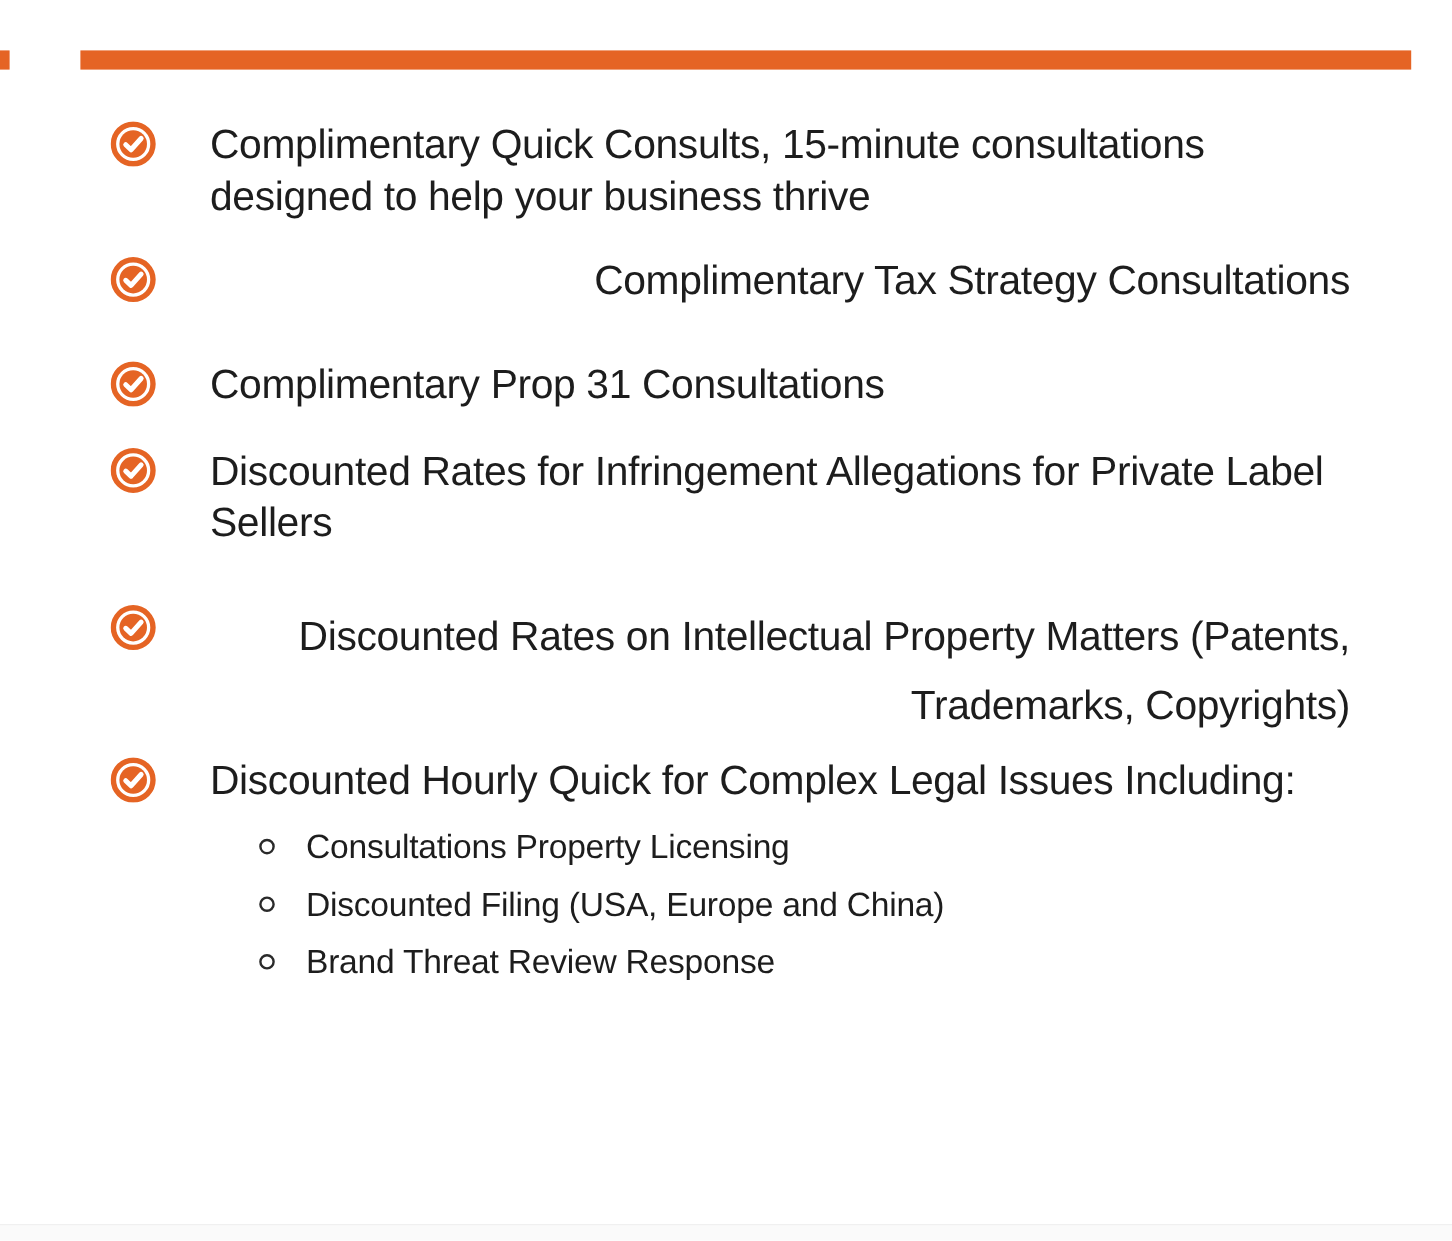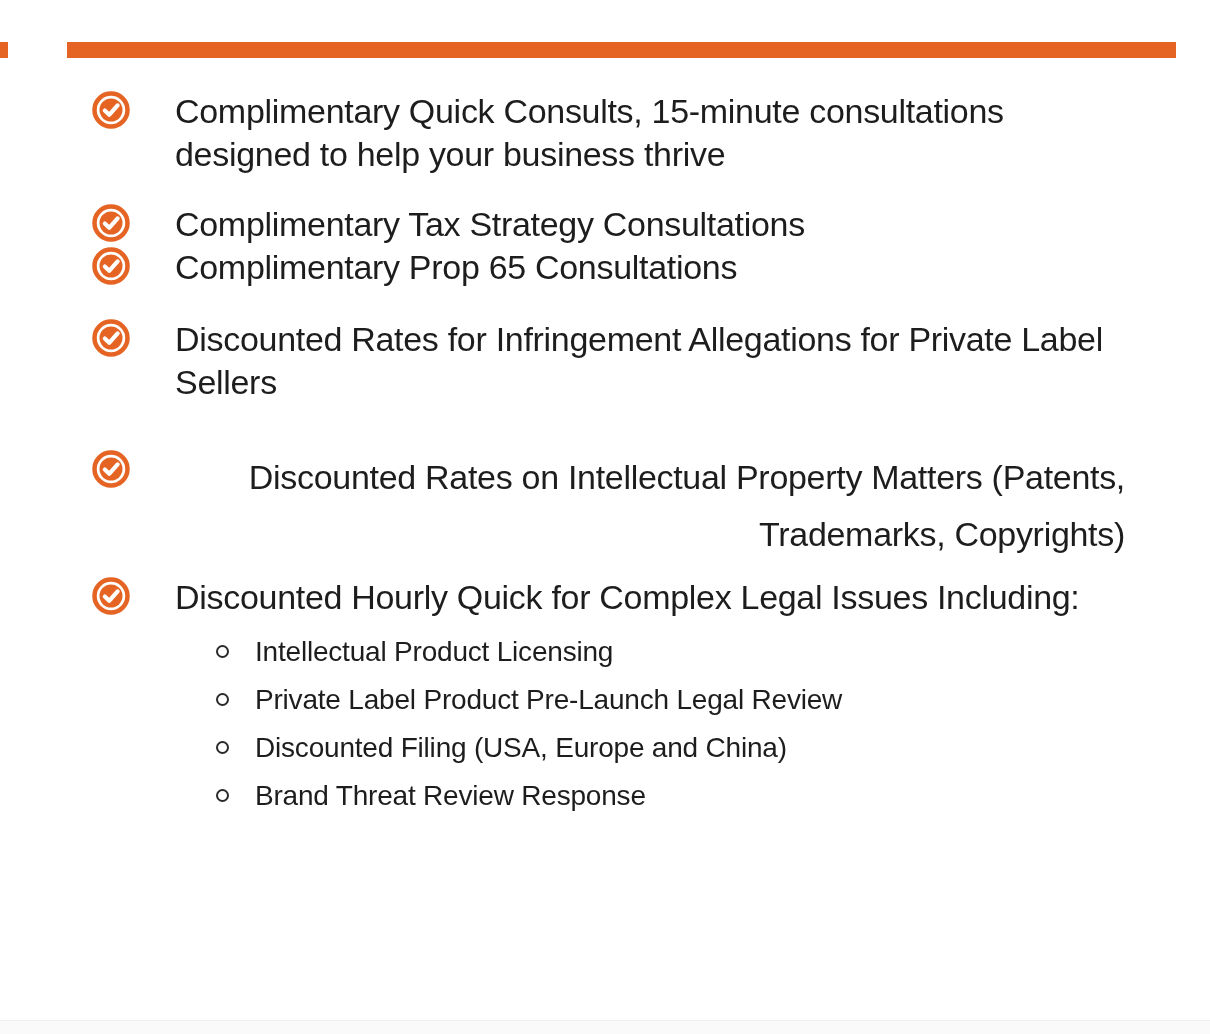--- a/index.html
+++ b/index.html
@@ -17,34 +17,34 @@
   .accent-square{
     position:absolute;left:0;top:42px;width:8px;height:16px;
     background:var(--accent);
   }
   .accent-bar{
     position:absolute;left:67px;top:42px;width:1109px;height:16px;
     background:var(--accent);
   }
   ul{list-style:none;}
   .benefits{
-    position:absolute;left:92px;top:90px;width:1060px;
+    position:absolute;left:92px;top:100px;width:1060px;
   }
   .benefit{
     display:flex;align-items:flex-start;
   }
   .benefit .icon-wrap{
     flex:0 0 38px;width:38px;height:38px;margin-top:1px;
   }
   .benefit .label{
     margin-left:45px;width:950px;
     font-size:34px;line-height:43px;letter-spacing:-0.3px;
   }
   .benefit:nth-child(1){margin-bottom:27px;}
-  .benefit:nth-child(2){}
+  .benefit:nth-child(2){margin-bottom:44px;text-align:right;}
   .benefit:nth-child(3){margin-bottom:29px;}
   .benefit:nth-child(4){margin-bottom:45px;}
   .benefit:nth-child(5){margin-bottom:13px;text-align:right;}
   .benefit:nth-child(5) .label{line-height:57px;}
   .benefit:nth-child(6){margin-bottom:36px;}
   .ring{fill:none;stroke:var(--accent);stroke-width:4.5;}
   .disc{fill:var(--accent);}
   .tick{fill:none;stroke:#ffffff;stroke-width:4.2;stroke-linecap:round;stroke-linejoin:round;}
   .sub-benefits{
     margin-top:8px;padding-left:41px;
@@ -91,21 +91,21 @@
     <p class="label">Complimentary Tax Strategy Consultations</p>
   </li>
   <li class="benefit">
     <span class="icon-wrap">
       <svg viewBox="0 0 38 38" width="38" height="38">
           <circle class="ring" cx="19" cy="19" r="16.5"></circle>
           <circle class="disc" cx="19" cy="19" r="11.5"></circle>
           <path class="tick" d="M12.8 19.6 L17.2 23.8 L25.6 14.4"></path>
         </svg>
     </span>
-    <p class="label">Complimentary Prop 65 Consultations</p>
+    <p class="label">Complimentary Prop 31 Consultations</p>
   </li>
   <li class="benefit">
     <span class="icon-wrap">
       <svg viewBox="0 0 38 38" width="38" height="38">
           <circle class="ring" cx="19" cy="19" r="16.5"></circle>
           <circle class="disc" cx="19" cy="19" r="11.5"></circle>
           <path class="tick" d="M12.8 19.6 L17.2 23.8 L25.6 14.4"></path>
         </svg>
     </span>
     <p class="label">Discounted Rates for Infringement Allegations for Private Label Sellers</p>
@@ -126,25 +126,21 @@
           <circle class="ring" cx="19" cy="19" r="16.5"></circle>
           <circle class="disc" cx="19" cy="19" r="11.5"></circle>
           <path class="tick" d="M12.8 19.6 L17.2 23.8 L25.6 14.4"></path>
         </svg>
     </span>
     <div class="label">
       <p>Discounted Hourly Quick for Complex Legal Issues Including:</p>
       <ul class="sub-benefits">
         <li class="sub-benefit">
           <span class="circle-bullet"></span>
-          <span class="sub-label">Intellectual Product Licensing</span>
-        </li>
-        <li class="sub-benefit">
-          <span class="circle-bullet"></span>
-          <span class="sub-label">Private Label Product Pre-Launch Legal Review</span>
+          <span class="sub-label">Consultations Property Licensing</span>
         </li>
         <li class="sub-benefit">
           <span class="circle-bullet"></span>
           <span class="sub-label">Discounted Filing (USA, Europe and China)</span>
         </li>
         <li class="sub-benefit">
           <span class="circle-bullet"></span>
           <span class="sub-label">Brand Threat Review Response</span>
         </li>
       </ul>

